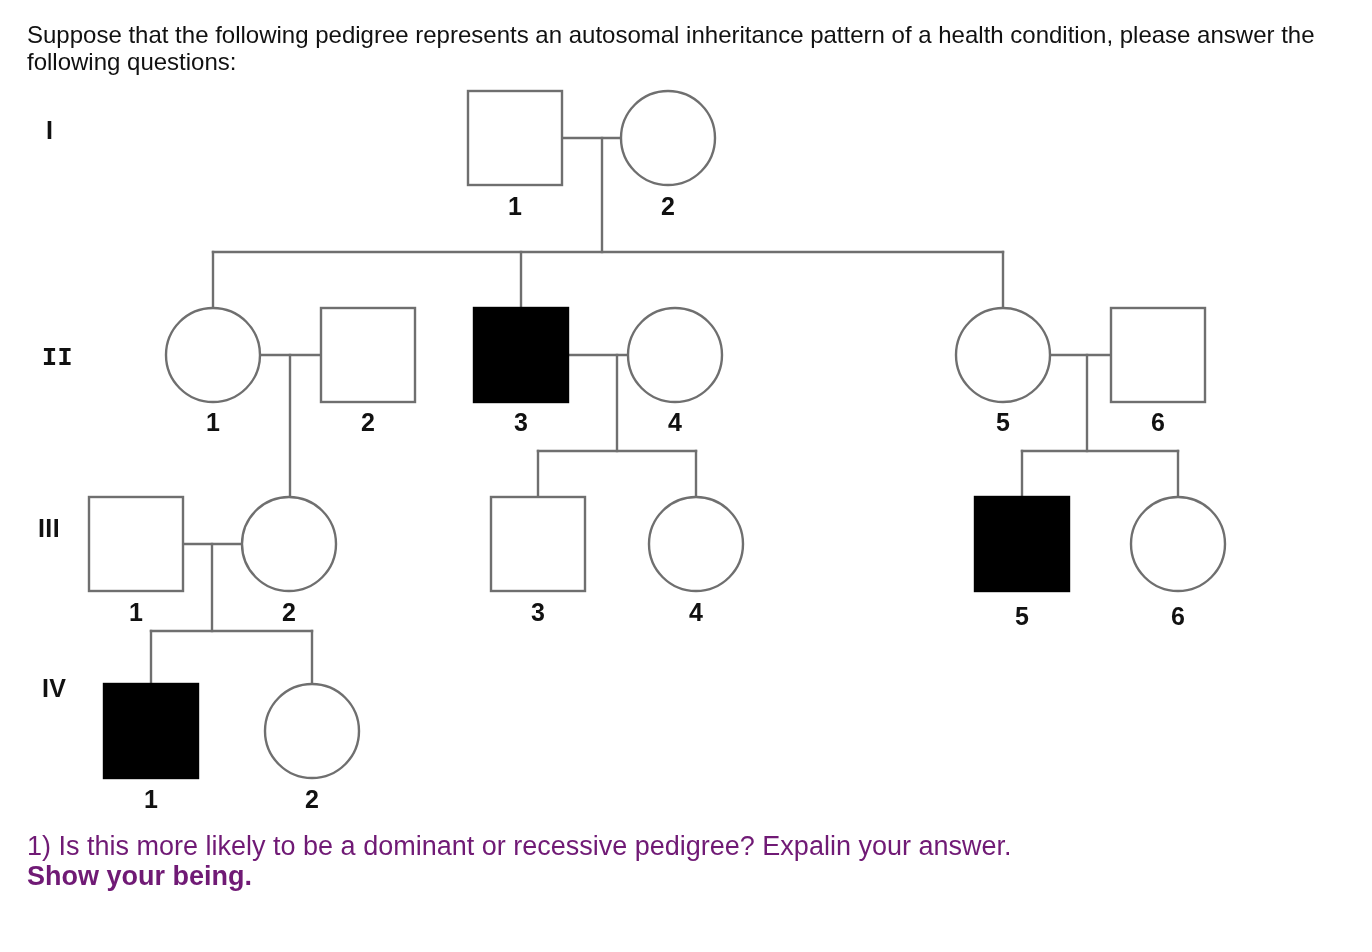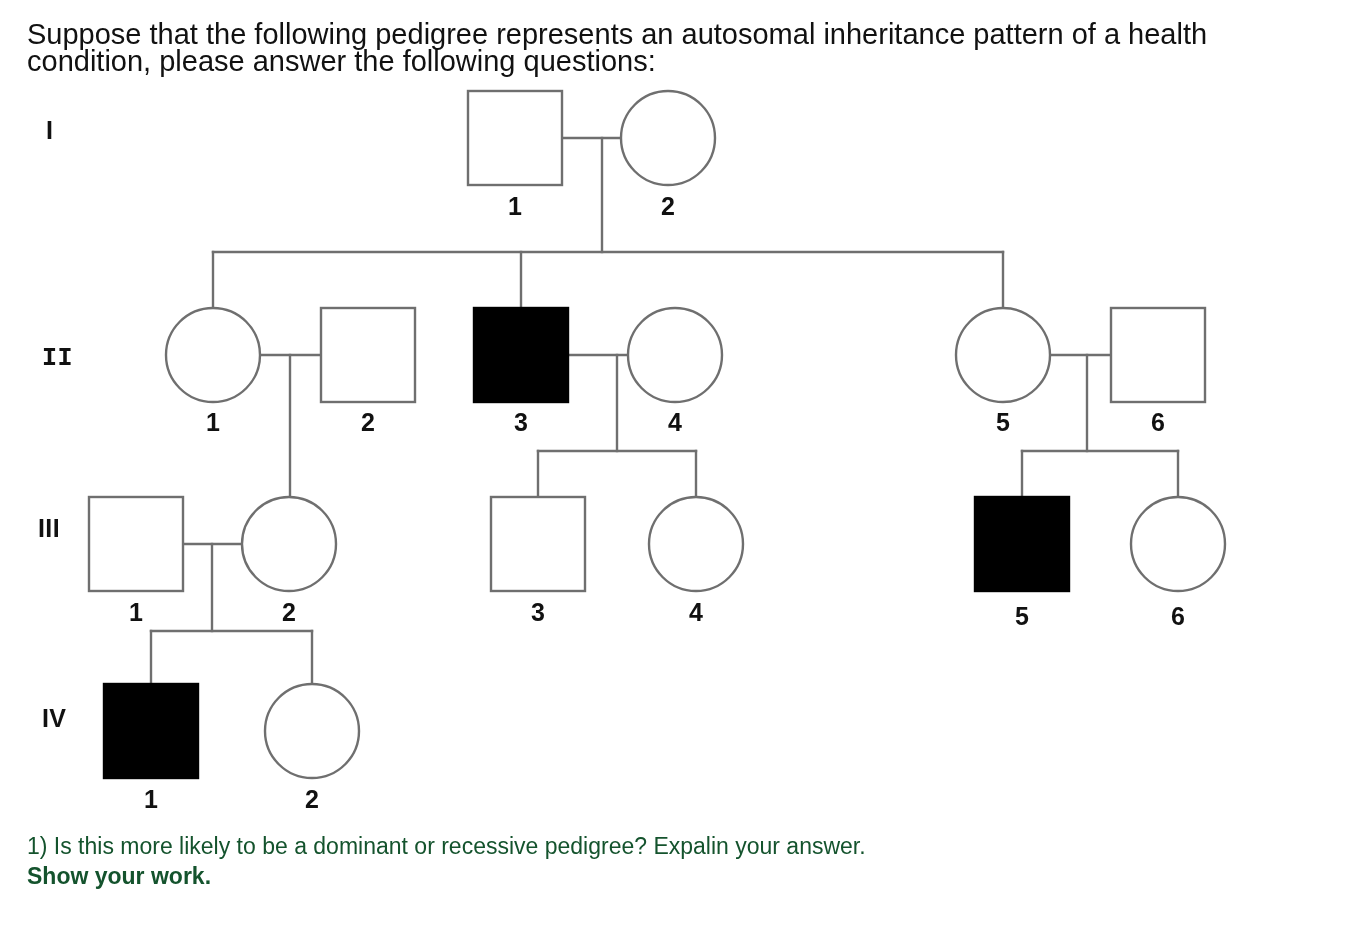--- a/index.html
+++ b/index.html
@@ -13,21 +13,21 @@
     position: relative;
     font-family: "Liberation Sans", sans-serif;
     color: #0d0d0d;
     overflow: hidden;
   }
   #prompt-text {
     position: absolute;
     left: 27px;
     top: 21px;
     width: 1290px;
-    font-size: 29px;
+    font-size: 24px;
     line-height: 27px;
     color: #111111;
   }
   #pedigree-area {
     position: absolute;
     left: 0;
     top: 78px;
     width: 1372px;
     height: 740px;
   }
@@ -49,23 +49,23 @@
     font-weight: bold;
     color: #111111;
     text-align: center;
     width: 40px;
   }
   #questions {
     position: absolute;
     left: 27px;
     top: 832px;
     width: 1320px;
-    font-size: 23px;
+    font-size: 27px;
     line-height: 29.5px;
-    color: #14532d;
+    color: #701a75;
   }
   #questions .q-line { display: block; white-space: nowrap; }
   #questions .bold-line { font-weight: bold; }
 </style>
 </head>
 <body>
 
 <div id="prompt-text">Suppose that the following pedigree represents an autosomal inheritance pattern of a health condition, please answer the following questions:</div>
 
 <div id="pedigree-area">
@@ -123,21 +123,21 @@
         <circle cx="1178" cy="466" r="47" fill="#ffffff" stroke="#6f6f6f" stroke-width="2.4"></circle>
         <rect x="104" y="606" width="94" height="94" fill="#000000" stroke="#000000" stroke-width="2.4"></rect>
         <circle cx="312" cy="653" r="47" fill="#ffffff" stroke="#6f6f6f" stroke-width="2.4"></circle>
       </g>
   </svg>
 
   <div id="generation-labels">
       <div class="gen-label" style="left: 46px; top: 38px;">I</div>
       <div class="gen-label" style="left: 42px; top: 266px; font-family: Liberation Mono, monospace;">II</div>
       <div class="gen-label" style="left: 38px; top: 436px;">III</div>
-      <div class="gen-label" style="left: 42px; top: 626px;">IV</div>
+      <div class="gen-label" style="left: 42px; top: 596px;">IV</div>
     </div>
   <div id="individual-labels">
       <div class="id-label" style="left: 495px; top: 114px;">1</div>
       <div class="id-label" style="left: 648px; top: 114px;">2</div>
       <div class="id-label" style="left: 193px; top: 330px;">1</div>
       <div class="id-label" style="left: 348px; top: 330px;">2</div>
       <div class="id-label" style="left: 501px; top: 330px;">3</div>
       <div class="id-label" style="left: 655px; top: 330px;">4</div>
       <div class="id-label" style="left: 983px; top: 330px;">5</div>
       <div class="id-label" style="left: 1138px; top: 330px;">6</div>
@@ -147,14 +147,14 @@
       <div class="id-label" style="left: 676px; top: 520px;">4</div>
       <div class="id-label" style="left: 1002px; top: 524px;">5</div>
       <div class="id-label" style="left: 1158px; top: 524px;">6</div>
       <div class="id-label" style="left: 131px; top: 707px;">1</div>
       <div class="id-label" style="left: 292px; top: 707px;">2</div>
     </div>
 </div>
 
 <div id="questions">
     <span class="q-line">1) Is this more likely to be a dominant or recessive pedigree? Expalin your answer.</span>
-    <span class="q-line bold-line">Show your work.</span>
+    <span class="q-line bold-line">Show your being.</span>
   </div>
 
 </body></html>

